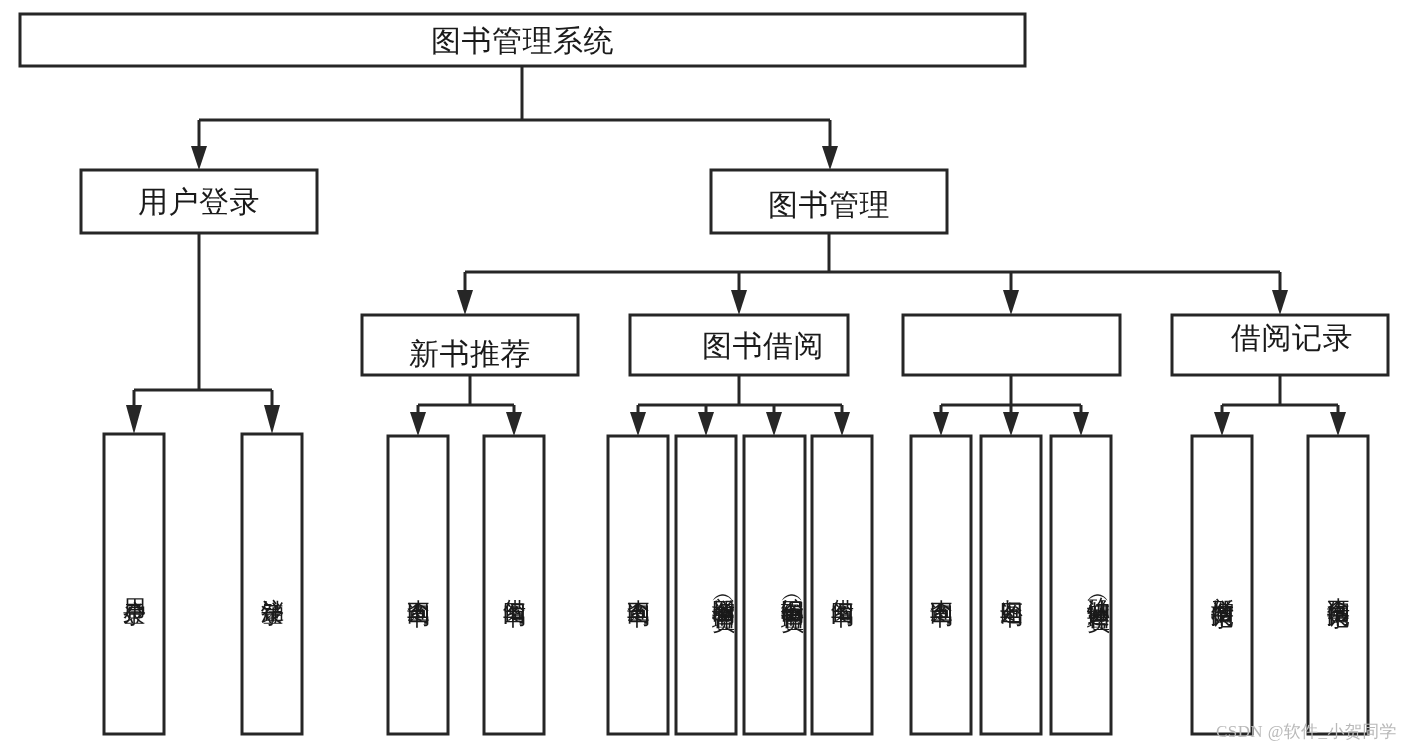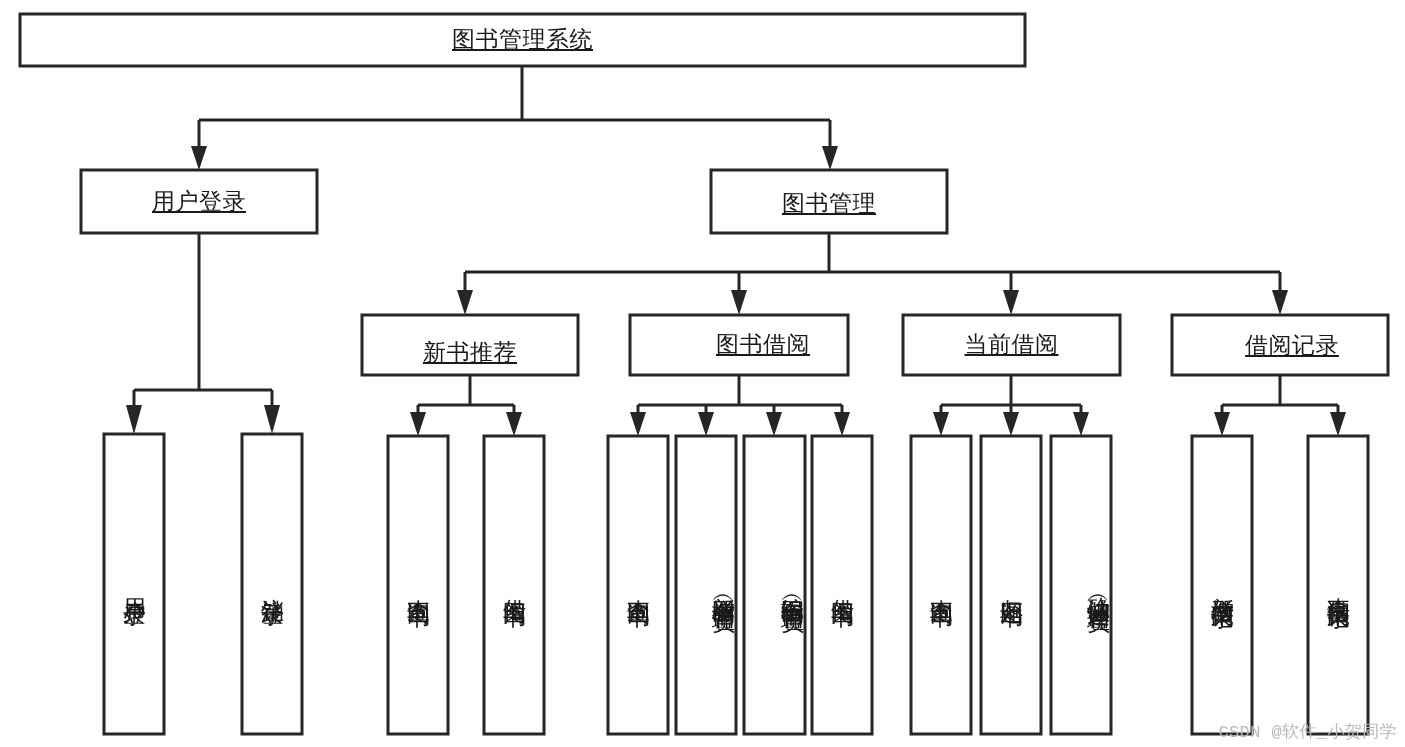--- a/index.html
+++ b/index.html
@@ -44,24 +44,23 @@
     display: flex;
     align-items: center;
     justify-content: center;
     color: #1a1a1a;
     font-family: "Liberation Sans", "DejaVu Sans", sans-serif;
     text-align: center;
     pointer-events: none;
     box-sizing: border-box;
   }
   .node-label.horizontal {
-    font-size: 23px;
+    font-size: 30px;
     line-height: 1.1;
     letter-spacing: 0.5px;
-    text-decoration: underline;
   }
   .node-label.vertical {
     writing-mode: vertical-rl;
     text-orientation: upright;
     font-size: 23px;
     line-height: 1.12;
     letter-spacing: 2px;
     align-items: flex-start;
     justify-content: center;
     padding-top: 6px;
@@ -69,21 +68,21 @@
   .node-label.vertical.short {
     align-items: center;
     padding-top: 0;
   }
   .watermark {
     position: absolute;
     right: 8px;
     bottom: 4px;
     font-size: 17px;
     color: #b9b9b9;
-    font-family: Liberation Mono, monospace;
+    font-family: Liberation Serif, serif;
     white-space: nowrap;
     letter-spacing: 0.4px;
   }
 </style>
 </head>
 <body>
 
 <div id="diagram-root">
 
   <svg id="flow" viewBox="0 0 1405 747">
@@ -177,22 +176,21 @@
     <rect class="node-rect" x="1308" y="436" width="60" height="298"></rect>
   </svg>
 
   <div class="node-label horizontal" style="left:20px; top:14px; width:1005px; height:52px;">图书管理系统</div>
 
   <div class="node-label horizontal" style="left:81px; top:170px; width:236px; height:63px;">用户登录</div>
   <div class="node-label horizontal" style="left:711px; top:170px; width:236px; height:68px;">图书管理</div>
 
   <div class="node-label horizontal" style="left:362px; top:315px; width:216px; height:76px;">新书推荐</div>
   <div class="node-label horizontal" style="left:630px; top:315px; width:218px; height:60px;padding-left:48px;">图书借阅</div>
-  <div class="node-label horizontal" style="left:903px; top:315px; width:217px; height:60px;">当前借阅</div>
-  <div class="node-label horizontal" style="left:1172px; top:318px; width:216px; height:56px;padding-left:24px;">借阅记录</div>
+  <div class="node-label horizontal" style="left:1172px; top:309px; width:216px; height:56px;padding-left:24px;">借阅记录</div>
 
   <div class="node-label vertical short" style="left:104px; top:434px; width:60px; height:300px;">用户登录</div>
   <div class="node-label vertical short" style="left:242px; top:434px; width:60px; height:300px;">注销登录</div>
 
   <div class="node-label vertical short" style="left:388px; top:436px; width:60px; height:298px;">查询图书</div>
   <div class="node-label vertical short" style="left:484px; top:436px; width:60px; height:298px;">借阅图书</div>
 
   <div class="node-label vertical short" style="left:608px; top:436px; width:60px; height:298px;">查询图书</div>
   <div class="node-label vertical" style="left:676px; top:436px; width:60px; height:298px;">新增图书（管理员）</div>
   <div class="node-label vertical" style="left:744px; top:436px; width:61px; height:298px;">编辑图书（管理员）</div>

